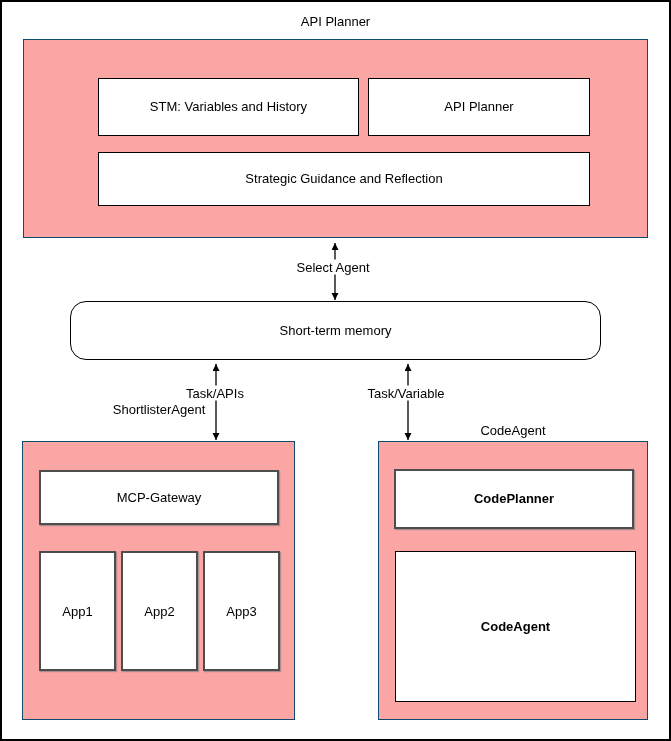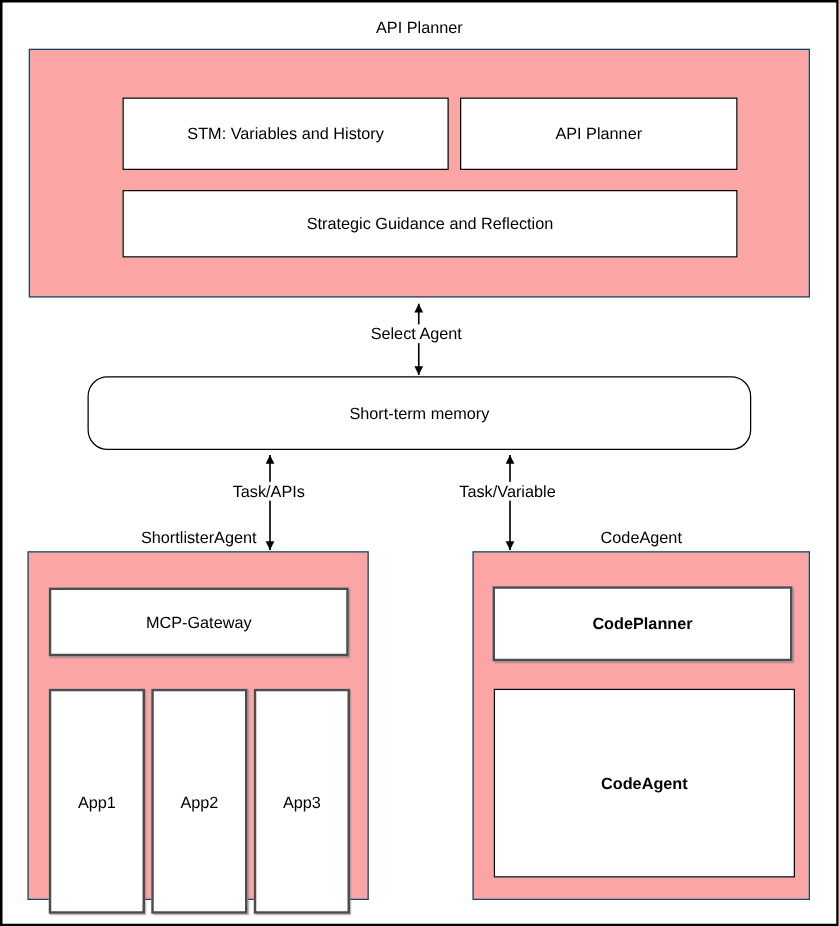--- a/index.html
+++ b/index.html
@@ -57,21 +57,21 @@
 
   .box-short-term-memory {
     left: 68px; top: 299px; width: 531px; height: 59px;
     position: absolute; z-index: 1; border-radius: 16px;
   }
 
   .box-mcp { left: 16px; top: 28px; width: 240px; height: 55px; }
 
   .apps-row {
     position: absolute;
-    left: 16px; top: 109px; width: 241px; height: 180px;
+    left: 16px; top: 109px; width: 241px; height: 120px;
     display: flex;
     gap: 5px;
   }
   .app-box {
     flex: 1;
     background: #ffffff;
     border: 2px solid #4d4d4d;
     box-shadow: 1px 1px 1px rgba(128,128,128,0.65);
     display: flex;
     align-items: center;
@@ -82,21 +82,21 @@
   .box-codeplanner { left: 15px; top: 27px; width: 240px; height: 60px; }
   .box-codeagent-inner { left: 16px; top: 109px; width: 241px; height: 151px; border: 1px solid #000; }
 
   .section-title {
     position: absolute;
     transform: translate(-50%, -50%);
     font-size: 13px;
     white-space: nowrap;
     z-index: 2;
   }
-  .title-shortlister { left: 157px; top: 428px; }
+  .title-shortlister { left: 157px; top: 407px; }
   .title-code        { left: 511px; top: 428px; }
 
   .edges-overlay {
     position: absolute;
     left: 0; top: 0;
     width: 667px; height: 737px;
     z-index: 3;
     pointer-events: none;
   }
 

